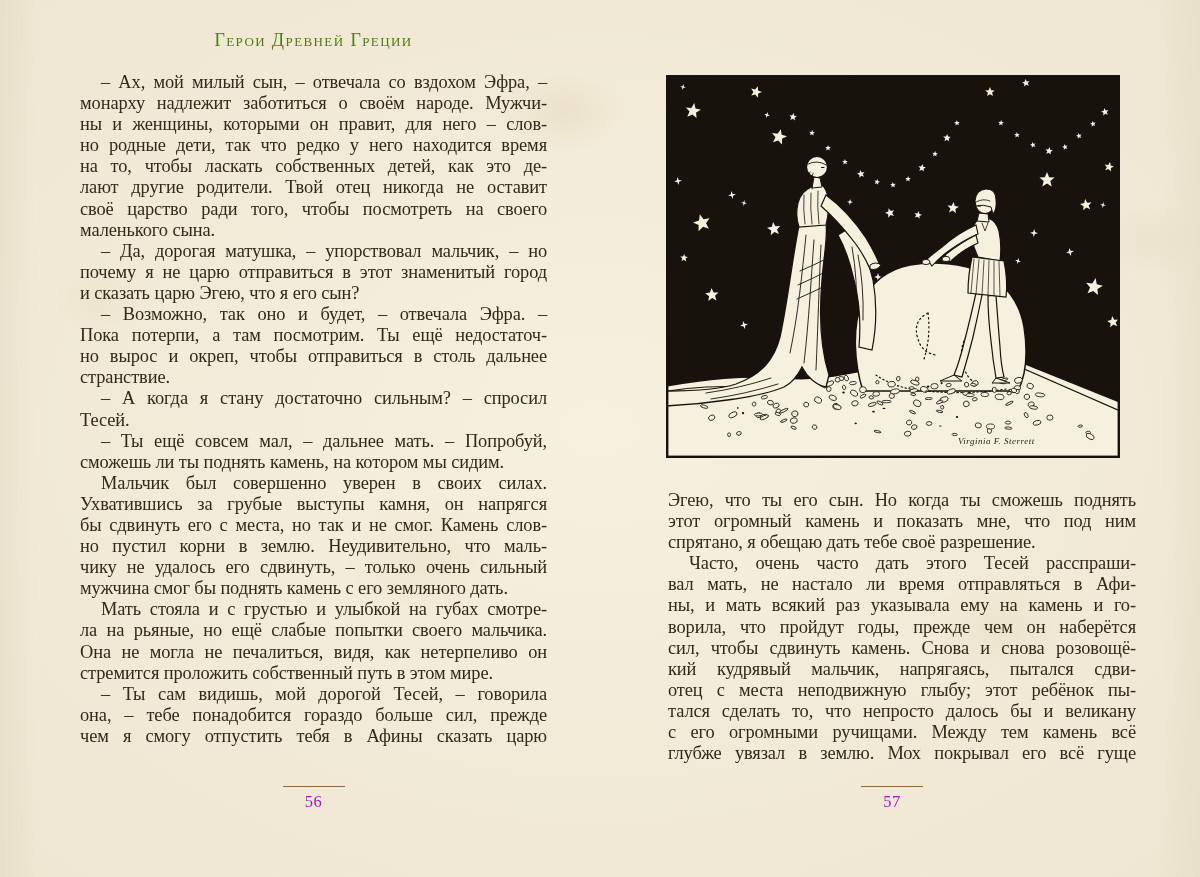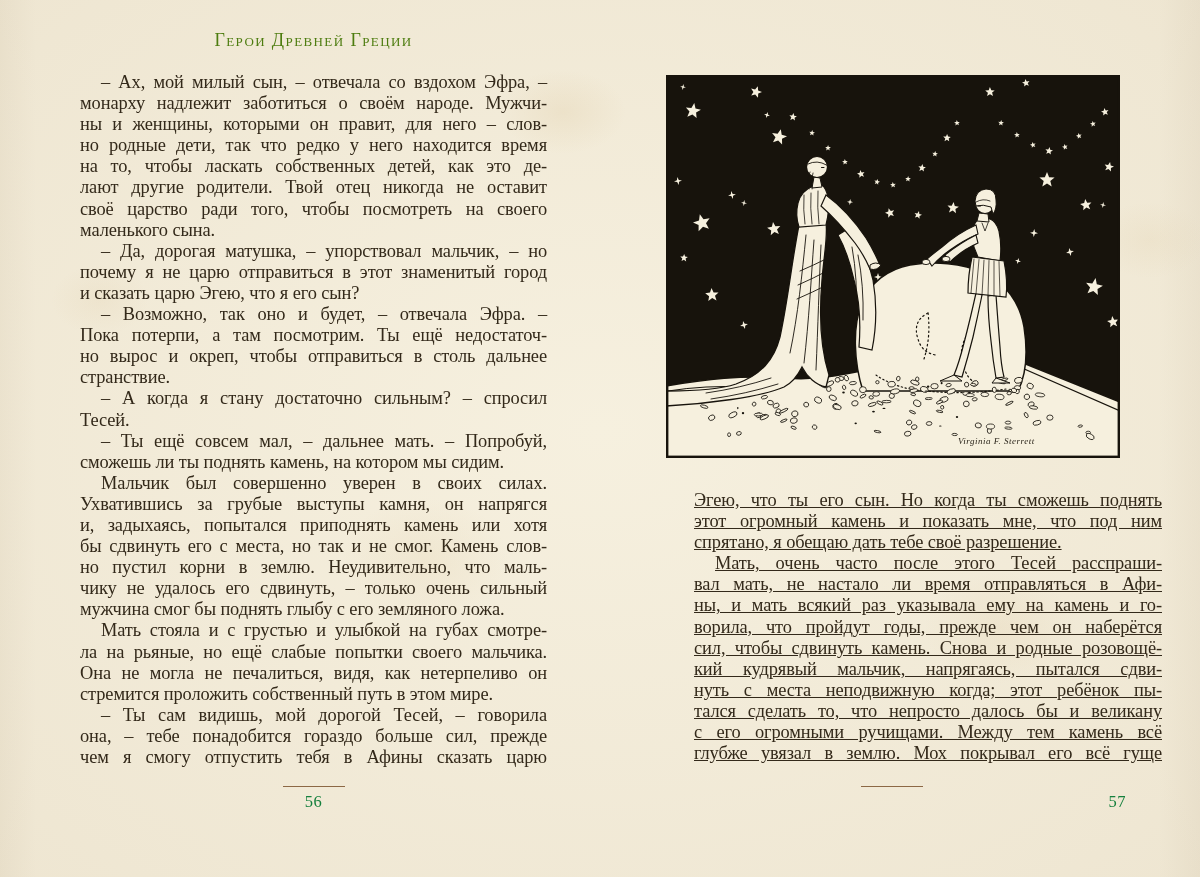--- a/index.html
+++ b/index.html
@@ -24,33 +24,33 @@
     font-variant:small-caps;
     font-size:18px;letter-spacing:1.4px;
     color:#4d7c0f;
   }
   .textcol{
     position:absolute;width:467px;
     font-size:18.4px;letter-spacing:-0.1px;
     color:#33291a;
   }
   #left-lines{left:80px;top:72px;}
-  #right-lines{left:694px;top:490px;width:468px;text-decoration:underline;}
+  #right-lines{left:668px;top:490px;width:468px;}
   .line{
     height:21.1px;line-height:21.1px;
     text-align:justify;text-align-last:justify;
     white-space:normal;overflow:visible;
   }
   .line.pend{text-align-last:left;}
   .line.indent{text-indent:21px;}
   .footer{position:absolute;top:786px;text-align:center;}
   #footer-left{left:80px;width:467px;}
-  #footer-right{left:658px;width:468px;text-align:right;}
+  #footer-right{left:658px;width:468px;}
   .rule{width:62px;height:1.4px;background:#8c6845;margin:0 auto 5px;}
-  .pagenum{font-size:16.5px;color:#15803d;letter-spacing:0.5px;}
+  .pagenum{font-size:16.5px;color:#a21caf;letter-spacing:0.5px;}
   .illustration{
     position:absolute;left:666px;top:75px;width:430px;height:383px;
   }
   .illustration svg{display:block;width:454px;height:383px;}
   .ink{stroke:#17130c;fill:none;stroke-linecap:round;}
 </style>
 </head>
 <body>
 
 <div class="running-head">Герои Древней Греции</div>
@@ -70,25 +70,24 @@
     <div class="line indent">– Возможно, так оно и будет, – отвечала Эфра. –</div>
     <div class="line">Пока потерпи, а там посмотрим. Ты ещё недостаточ-</div>
     <div class="line">но вырос и окреп, чтобы отправиться в столь дальнее</div>
     <div class="line pend">странствие.</div>
     <div class="line indent">– А когда я стану достаточно сильным? – спросил</div>
     <div class="line pend">Тесей.</div>
     <div class="line indent">– Ты ещё совсем мал, – дальнее мать. – Попробуй,</div>
     <div class="line pend">сможешь ли ты поднять камень, на котором мы сидим.</div>
     <div class="line indent">Мальчик был совершенно уверен в своих силах.</div>
     <div class="line">Ухватившись за грубые выступы камня, он напрягся</div>
-    <div class="line">и, задыхаясь, попытался приподнять камень или хотя</div>
     <div class="line">бы сдвинуть его с места, но так и не смог. Камень слов-</div>
     <div class="line">но пустил корни в землю. Неудивительно, что маль-</div>
     <div class="line">чику не удалось его сдвинуть, – только очень сильный</div>
-    <div class="line pend">мужчина смог бы поднять глыбу с его земляного ложа.</div>
+    <div class="line pend">мужчина смог бы поднять камень с его земляного дать.</div>
     <div class="line indent">Мать стояла и с грустью и улыбкой на губах смотре-</div>
     <div class="line">ла на рьяные, но ещё слабые попытки своего мальчика.</div>
     <div class="line">Она не могла не печалиться, видя, как нетерпеливо он</div>
     <div class="line pend">стремится проложить собственный путь в этом мире.</div>
     <div class="line indent">– Ты сам видишь, мой дорогой Тесей, – говорила</div>
     <div class="line">она, – тебе понадобится гораздо больше сил, прежде</div>
     <div class="line">чем я смогу отпустить тебя в Афины сказать царю</div>
   </div>
 
 <div class="illustration">
@@ -355,27 +354,27 @@
   <text x="292" y="369" font-family="Liberation Serif, serif" font-style="italic" font-size="9" fill="#2a241a" letter-spacing="0.5">Virginia F. Sterrett</text>
 
   <rect x="1.2" y="1.2" width="451.6" height="380.6" fill="none" stroke="#17130c" stroke-width="2.4"></rect>
 </svg>
 </div>
 
 <div class="textcol" id="right-lines">
     <div class="line">Эгею, что ты его сын. Но когда ты сможешь поднять</div>
     <div class="line">этот огромный камень и показать мне, что под ним</div>
     <div class="line pend">спрятано, я обещаю дать тебе своё разрешение.</div>
-    <div class="line indent">Мать, очень часто после этого Тесей расспраши-</div>
+    <div class="line indent">Часто, очень часто дать этого Тесей расспраши-</div>
     <div class="line">вал мать, не настало ли время отправляться в Афи-</div>
     <div class="line">ны, и мать всякий раз указывала ему на камень и го-</div>
     <div class="line">ворила, что пройдут годы, прежде чем он наберётся</div>
-    <div class="line">сил, чтобы сдвинуть камень. Снова и родные розовощё-</div>
+    <div class="line">сил, чтобы сдвинуть камень. Снова и снова розовощё-</div>
     <div class="line">кий кудрявый мальчик, напрягаясь, пытался сдви-</div>
-    <div class="line">нуть с места неподвижную когда; этот ребёнок пы-</div>
+    <div class="line">отец с места неподвижную глыбу; этот ребёнок пы-</div>
     <div class="line">тался сделать то, что непросто далось бы и великану</div>
     <div class="line">с его огромными ручищами. Между тем камень всё</div>
     <div class="line">глубже увязал в землю. Мох покрывал его всё гуще</div>
   </div>
 
 <div class="footer" id="footer-left">
   <div class="rule"></div>
   <div class="pagenum">56</div>
 </div>
 <div class="footer" id="footer-right">

